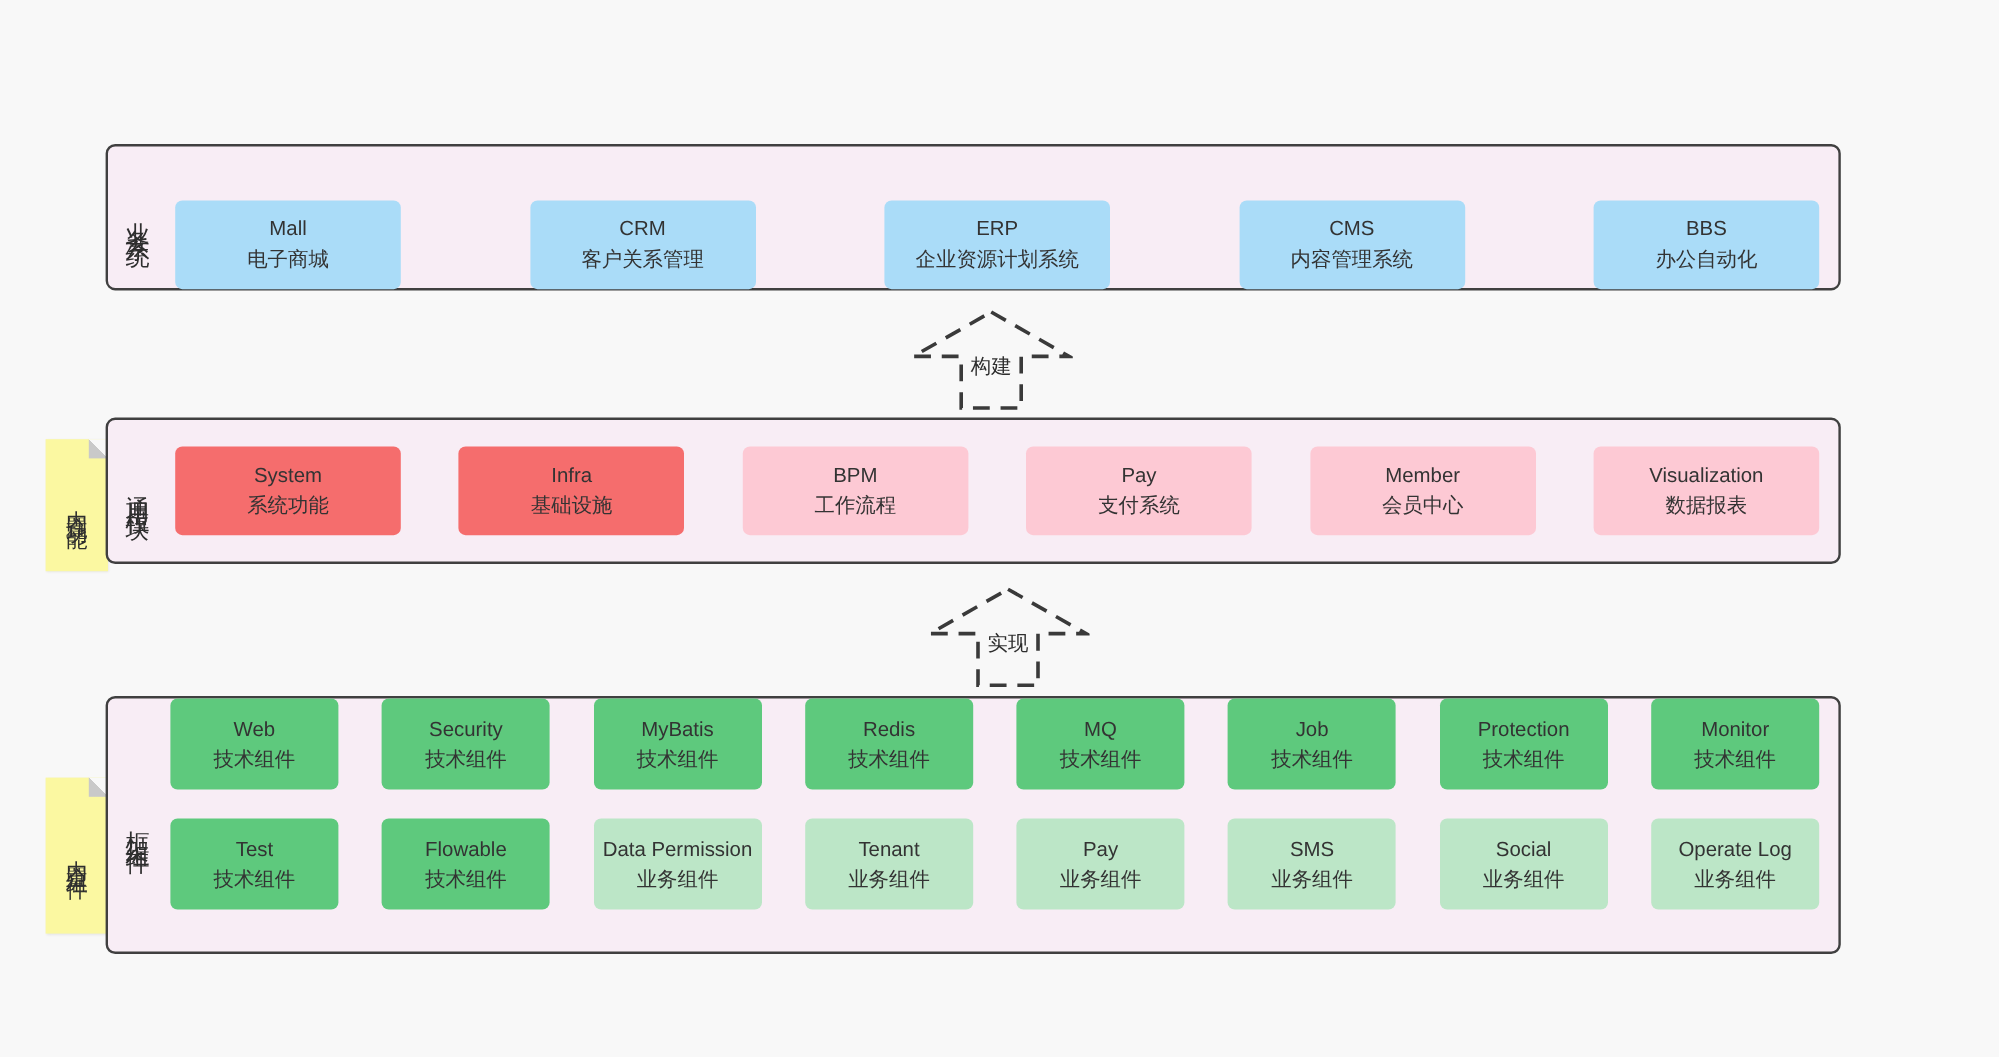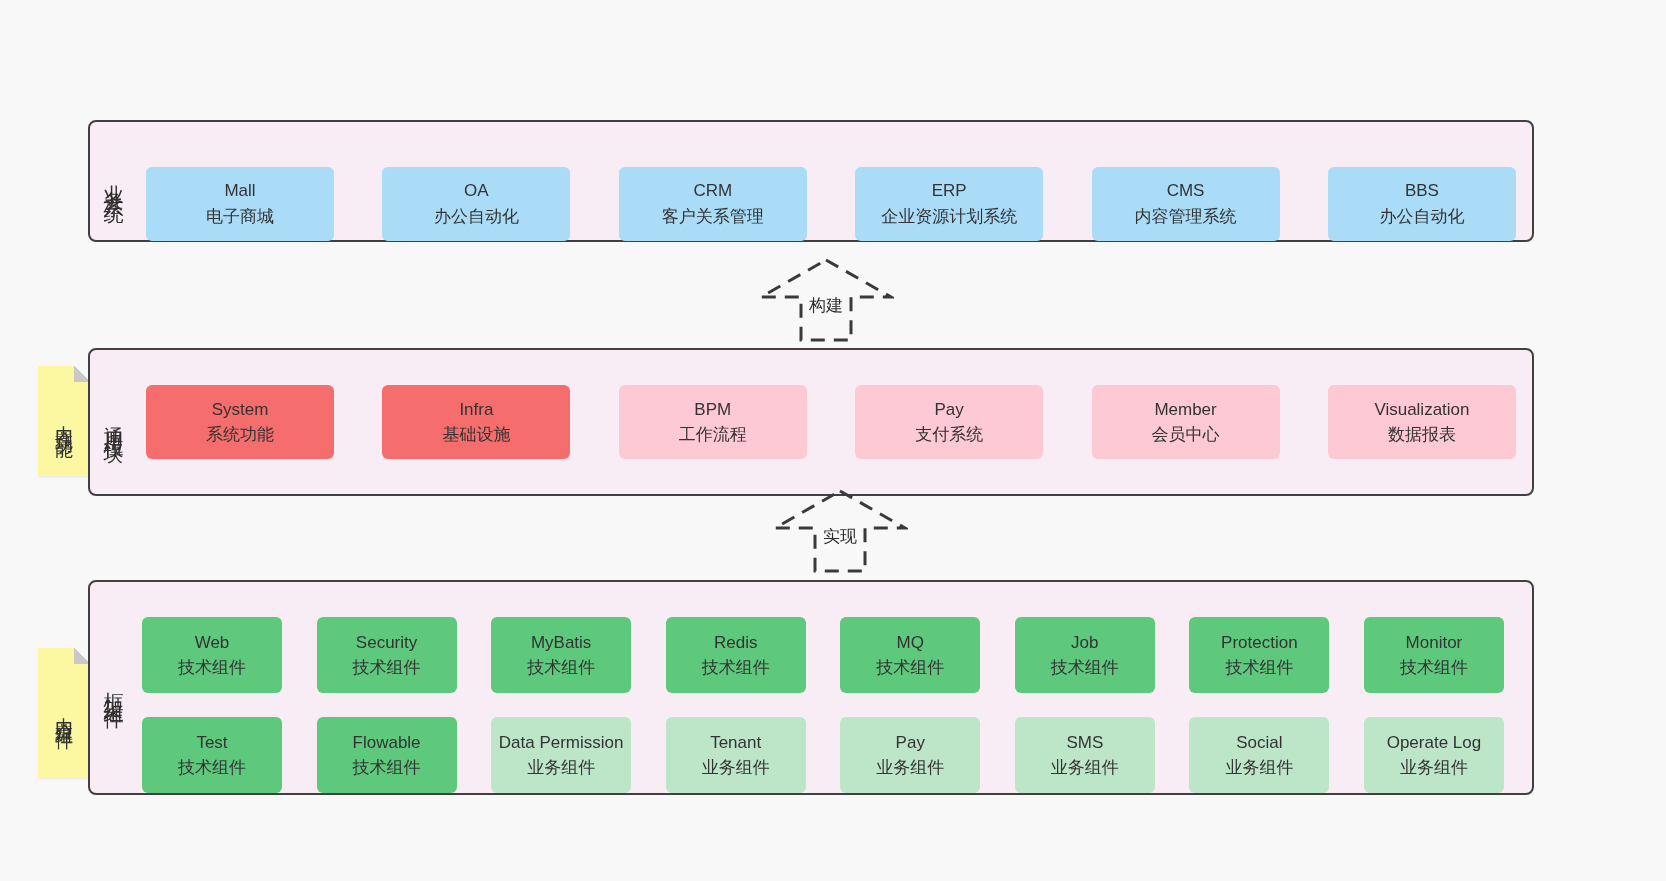--- a/index.html
+++ b/index.html
@@ -16,40 +16,40 @@
   .layer {
     position:absolute; left:88px; width:1446px;
     background:var(--layer-bg,#f8edf5);
     border:2px solid var(--layer-border,#404040);
     border-radius:8px;
     box-sizing:border-box;
     display:flex; align-items:stretch;
     z-index:1;
   }
   #layer-business   { top:120px; height:122px; }
-  #layer-modules    { top:348px; height:148px; }
+  #layer-modules    { top:348px; height:122px; }
   #layer-components { top:580px; height:215px; }
 
   .layer-label {
     align-self:center;
     margin-left:14px;
     writing-mode:vertical-rl; text-orientation:upright;
     font-size:20px; line-height:1; letter-spacing:6px;
     color:#2e2e2e;
   }
 
   .row6 {
     flex:1; display:flex; align-items:center;
     justify-content:space-between;
     padding:0 16px 0 22px;
   }
   .rows8 {
     flex:1; display:flex; flex-direction:column;
-    justify-content:flex-end; gap:24px;
-    padding:0 28px 0 18px;
+    justify-content:flex-start; gap:24px;
+    padding:0 16px 0 18px;
   }
   .row8 { display:flex; justify-content:space-between; }
 
   
   .box {
     display:flex; flex-direction:column;
     align-items:center; justify-content:center;
     text-align:center;
     border-radius:6px;
     font-size:17px; line-height:1.5;
@@ -110,24 +110,20 @@
   </div>
 
   <section class="layer" id="layer-business">
     <div class="layer-label">业务系统</div>
     <div class="row6">
         <div class="box v-blue">
           <div class="box-title">Mall</div>
           <div class="box-sub">电子商城</div>
         </div>
         <div class="box v-blue">
-          <div class="box-title">OA</div>
-          <div class="box-sub">办公自动化</div>
-        </div>
-        <div class="box v-blue">
           <div class="box-title">CRM</div>
           <div class="box-sub">客户关系管理</div>
         </div>
         <div class="box v-blue">
           <div class="box-title">ERP</div>
           <div class="box-sub">企业资源计划系统</div>
         </div>
         <div class="box v-blue">
           <div class="box-title">CMS</div>
           <div class="box-sub">内容管理系统</div>

